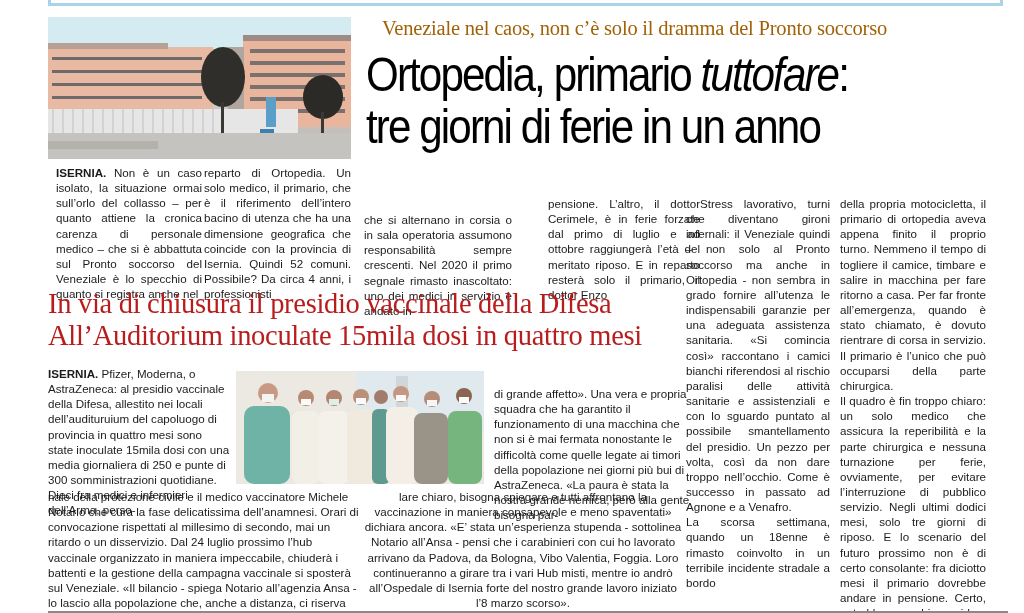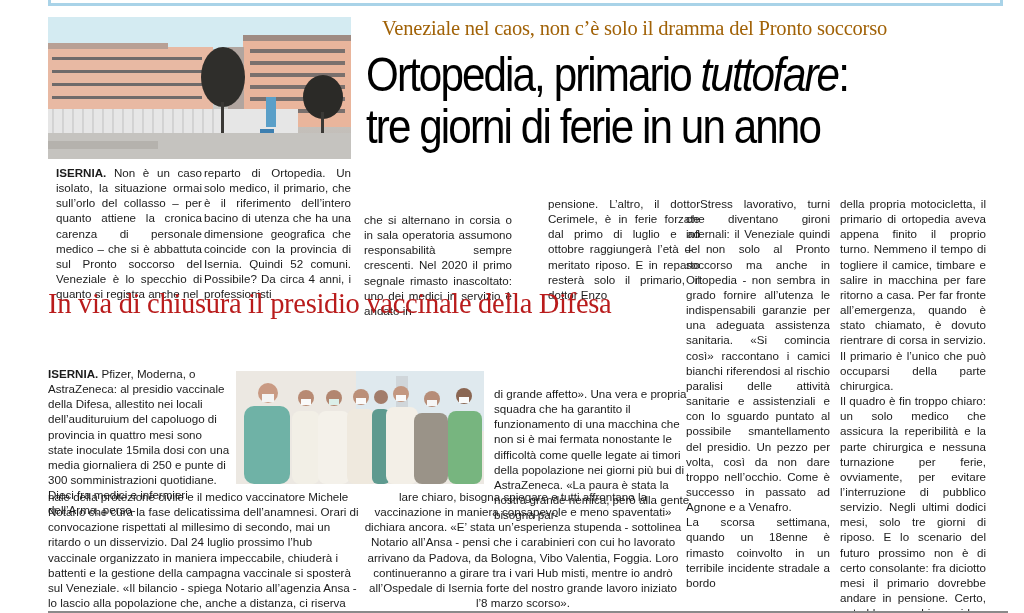--- a/index.html
+++ b/index.html
@@ -104,20 +104,21 @@
   <p class="indent">Stress lavorativo, turni che diventano gironi infernali: il Veneziale quindi – non solo al Pronto soccorso ma anche in Ortopedia - non sembra in grado fornire all’utenza le indispensabili garanzie per una adeguata assistenza sanitaria. «Si comincia così» raccontano i camici bianchi riferendosi al rischio paralisi delle attività sanitarie e assistenziali e con lo sguardo puntato al possibile smantellamento del presidio. Un pezzo per volta, così da non dare troppo nell’occhio. Come è successo in passato ad Agnone e a Venafro.</p>
   <p>La scorsa settimana, quando un 18enne è rimasto coinvolto in un terribile incidente stradale a bordo</p>
 </div>
 <div class="col" style="left:840px; top:196px; width:146px;">
   <p>della propria motocicletta, il primario di ortopedia aveva appena finito il proprio turno. Nemmeno il tempo di togliere il camice, timbare e salire in macchina per fare ritorno a casa. Per far fronte all’emergenza, quando è stato chiamato, è dovuto rientrare di corsa in servizio. Il primario è l’unico che può occuparsi della parte chirurgica.</p>
   <p>Il quadro è fin troppo chiaro: un solo medico che assicura la reperibilità e la parte chirurgica e nessuna turnazione per ferie, ovviamente, per evitare l’interruzione di pubblico servizio. Negli ultimi dodici mesi, solo tre giorni di riposo. E lo scenario del futuro prossimo non è di certo consolante: fra diciotto mesi il primario dovrebbe andare in pensione. Certo, potrebbe cambiare idea, prolungare la propria permanenza. Ma riuscirà a reggere – fisicamente e psicologicamente - fino a quel giorno?</p>
 </div>
 
 <div class="sub-head">
   <div>In via di chiusura il presidio vaccinale della Difesa</div>
+  <div>All’Auditorium inoculate 15mila dosi in quattro mesi</div>
 </div>
 
 <div class="col" style="left:48px; top:366px; width:182px; text-align:left;">
   <p><span class="lead">ISERNIA.</span> <span>Pfizer, Moderna, o AstraZeneca: al presidio vaccinale della Difesa, allestito nei locali dell’audituruium del capoluogo di provincia in quattro mesi sono state inoculate 15mila dosi con una media giornaliera di 250 e punte di 300 somministrazioni quotidiane.  Dieci fra medici e infermieri dell’Arma, perso-</span></p>
 </div>
 
 <div class="photo2" title="Group photo of vaccination staff in white coats and masks">
   <svg width="248" height="113" viewBox="0 0 248 113">
     <rect width="248" height="113" fill="#ece8e2"></rect>
     <rect x="120" y="0" width="128" height="60" fill="#dfe9ee"></rect>

